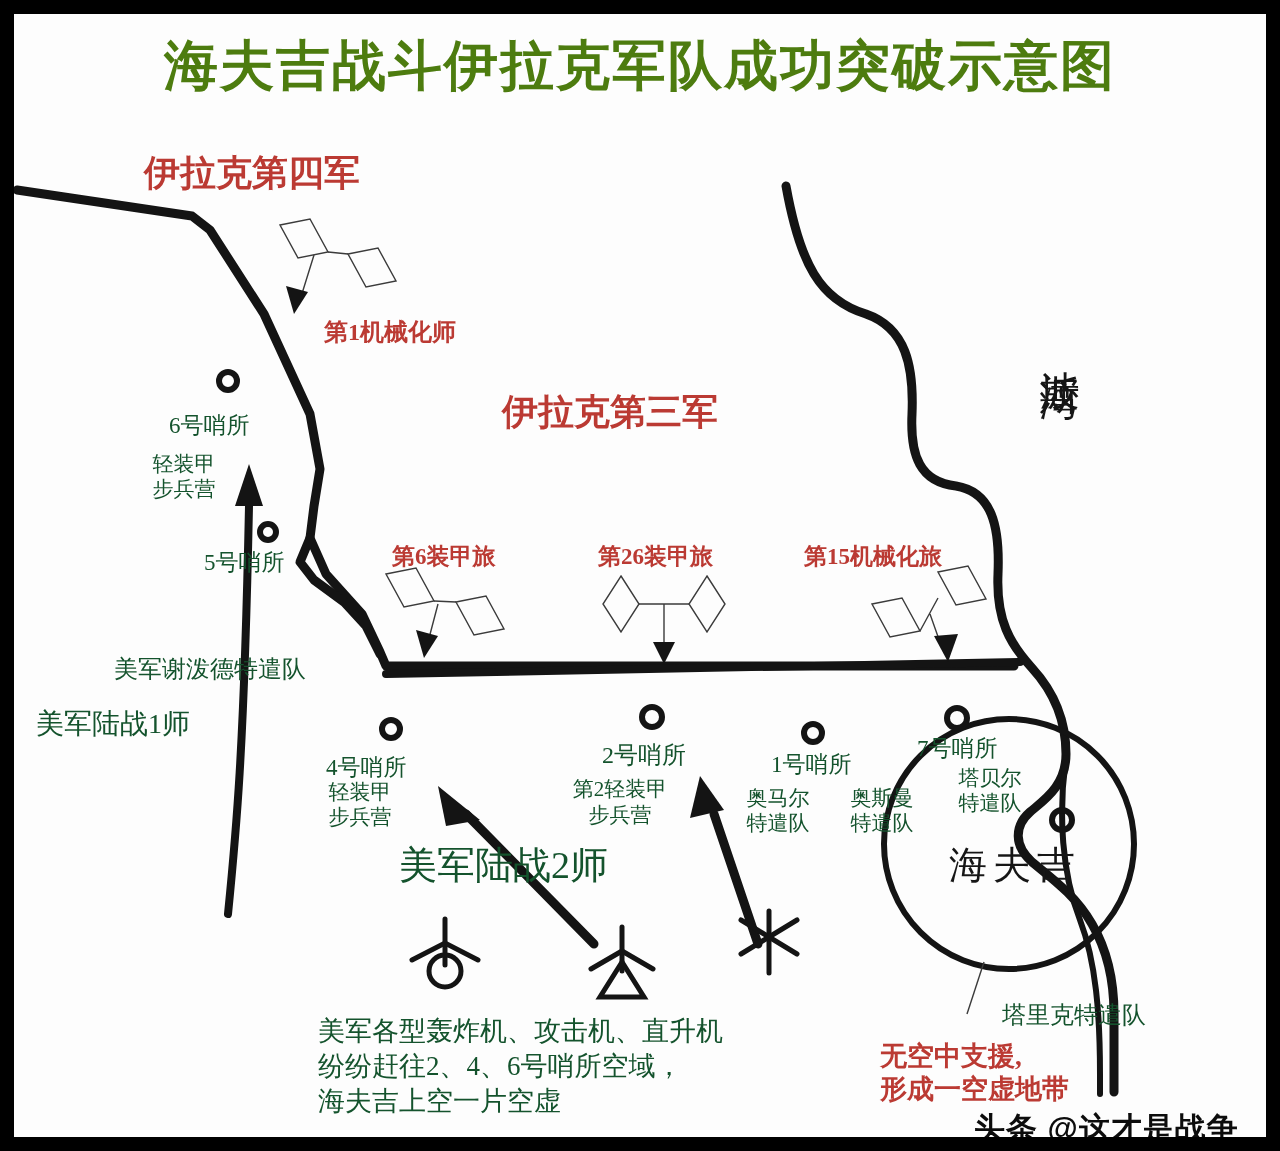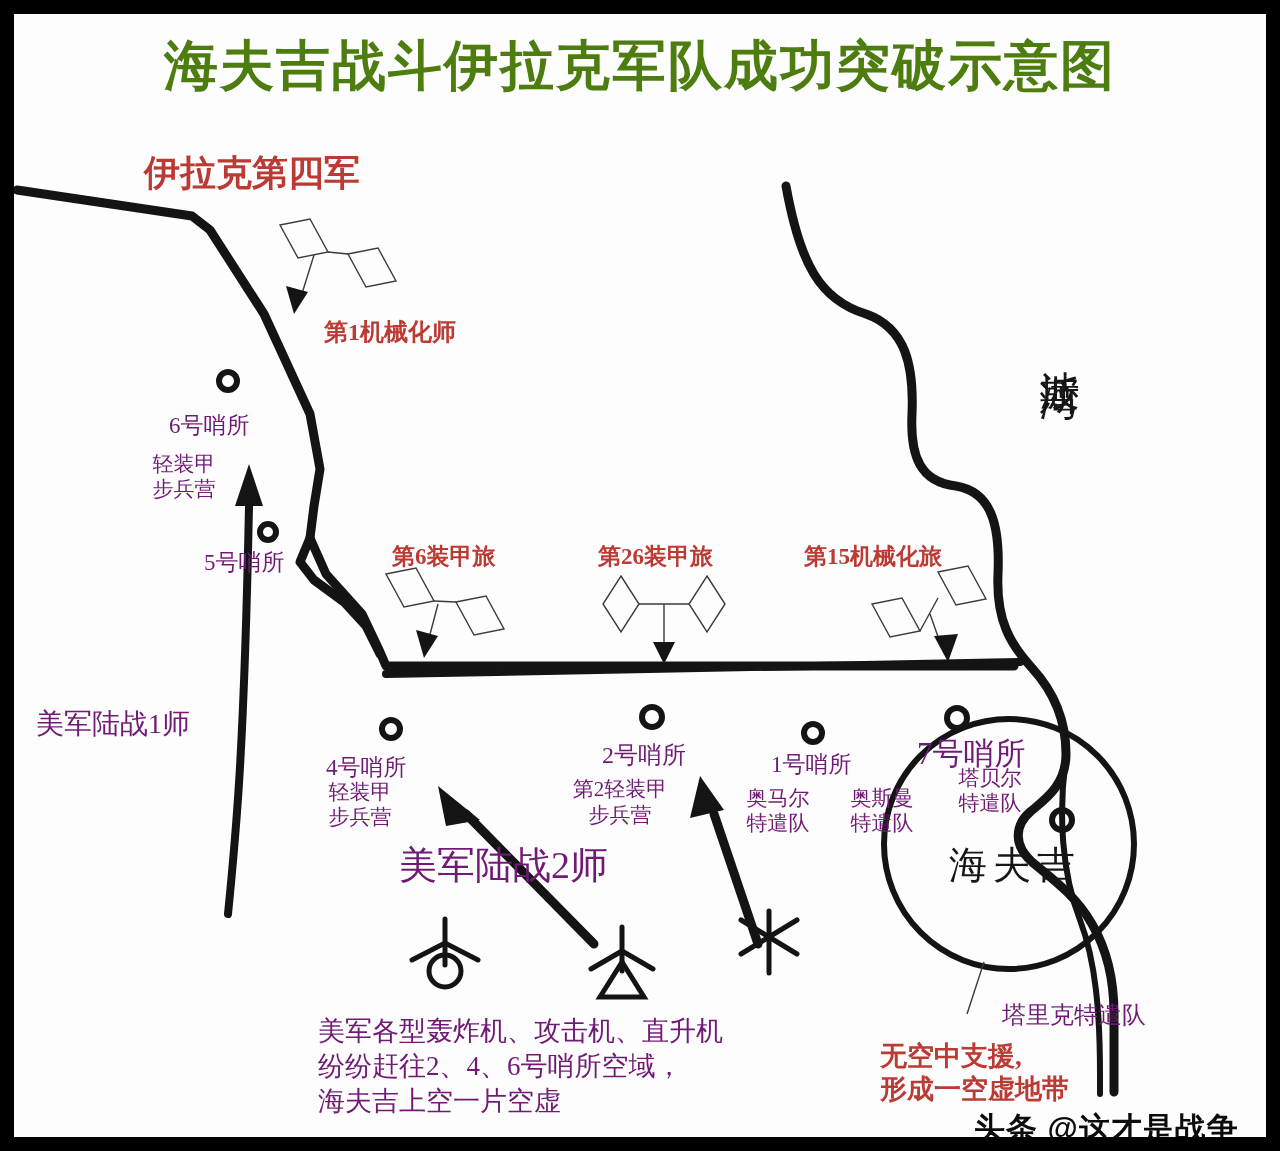--- a/index.html
+++ b/index.html
@@ -2,21 +2,21 @@
 <html><head>
 <meta charset="utf-8">
 <style>
   html,body{margin:0;padding:0;background:#000;}
   body{font-family:"Liberation Serif",serif;}
   #page{position:relative;width:1280px;height:1151px;background:#000;overflow:hidden;}
   #canvas{position:absolute;left:14px;top:14px;width:1252px;height:1123px;background:#fdfdfd;overflow:hidden;}
   .abs{position:absolute;}
   #title{left:0;top:16px;width:1252px;text-align:center;font-size:54px;font-weight:700;color:#4d7c0f;letter-spacing:2px;font-family:"Liberation Serif",serif;white-space:nowrap;}
   .redlbl{color:#bb3a33;font-weight:700;font-family:"Liberation Serif",serif;white-space:nowrap;}
-  .bluelbl{color:#701a75;font-family:"Liberation Serif",serif;white-space:nowrap;}
+  .bluelbl{color:#14532d;font-family:"Liberation Serif",serif;white-space:nowrap;}
   .blklbl{color:#161616;font-family:"Liberation Serif",serif;white-space:nowrap;}
   .ctr{text-align:center;}
   .vert{writing-mode:vertical-rl;text-orientation:upright;letter-spacing:4px;}
   svg{position:absolute;left:0;top:0;overflow:visible;}
   .ln{fill:none;stroke:#141414;}
   .thin{fill:none;stroke:#3b3b3b;stroke-width:1.4;}
   .wm{color:#0c0c0c;font-weight:700;font-size:31px;letter-spacing:1px;font-family:"Liberation Sans",sans-serif;white-space:nowrap;}
 </style>
 </head>
 <body>
@@ -117,38 +117,40 @@
       </g>
 
       <g stroke="#141414" stroke-width="5" fill="none" stroke-linecap="round">
         <path d="M 755,897 L 755,959"></path>
         <path d="M 727,906 L 783,940"></path>
         <path d="M 783,906 L 727,940"></path>
       </g>
     </svg>
 
     <div class="abs redlbl" style="left:130px;top:135px;font-size:36px;">伊拉克第四军</div>
+    <div class="abs redlbl" style="left:488px;top:374px;font-size:36px;">伊拉克第三军</div>
 
     <div class="abs redlbl" style="left:310px;top:302px;font-size:24px;">第1机械化师</div>
     <div class="abs redlbl" style="left:378px;top:527px;font-size:23px;">第6装甲旅</div>
     <div class="abs redlbl" style="left:584px;top:527px;font-size:23px;">第26装甲旅</div>
     <div class="abs redlbl" style="left:790px;top:527px;font-size:23px;">第15机械化旅</div>
 
     <div class="abs blklbl vert" style="left:1018px;top:325px;font-size:40px;">波斯湾</div>
 
     <div class="abs blklbl" style="left:935px;top:826px;font-size:38px;letter-spacing:6px;">海夫吉</div>
 
     <div class="abs bluelbl" style="left:155px;top:396px;font-size:23px;">6号哨所</div>
     <div class="abs bluelbl ctr" style="left:120px;top:438px;width:100px;font-size:21px;line-height:25px;">
       <div>轻装甲</div>
       <div>步兵营</div>
     </div>
 
     <div class="abs bluelbl" style="left:190px;top:533px;font-size:23px;">5号哨所</div>
 
+    <div class="abs bluelbl" style="left:100px;top:639px;font-size:24px;">美军谢泼德特遣队</div>
 
     <div class="abs bluelbl" style="left:22px;top:691px;font-size:28px;">美军陆战1师</div>
 
     <div class="abs bluelbl" style="left:312px;top:738px;font-size:23px;">4号哨所</div>
     <div class="abs bluelbl ctr" style="left:296px;top:766px;width:100px;font-size:21px;line-height:25px;">
       <div>轻装甲</div>
       <div>步兵营</div>
     </div>
 
     <div class="abs bluelbl" style="left:588px;top:725px;font-size:24px;">2号哨所</div>
@@ -162,21 +164,21 @@
     <div class="abs bluelbl ctr" style="left:716px;top:772px;width:96px;font-size:21px;line-height:25px;">
       <div>奥马尔</div>
       <div>特遣队</div>
     </div>
 
     <div class="abs bluelbl ctr" style="left:820px;top:772px;width:96px;font-size:21px;line-height:25px;">
       <div>奥斯曼</div>
       <div>特遣队</div>
     </div>
 
-    <div class="abs bluelbl" style="left:903px;top:719px;font-size:31px;">7号哨所</div>
+    <div class="abs bluelbl" style="left:903px;top:719px;font-size:23px;">7号哨所</div>
 
     <div class="abs bluelbl ctr" style="left:925px;top:752px;width:102px;font-size:21px;line-height:25px;">
       <div>塔贝尔</div>
       <div>特遣队</div>
     </div>
 
     <div class="abs bluelbl" style="left:385px;top:826px;font-size:38px;">美军陆战2师</div>
 
     <div class="abs bluelbl" style="left:304px;top:1000px;font-size:27px;line-height:35px;">
       <div>美军各型轰炸机、攻击机、直升机</div>

